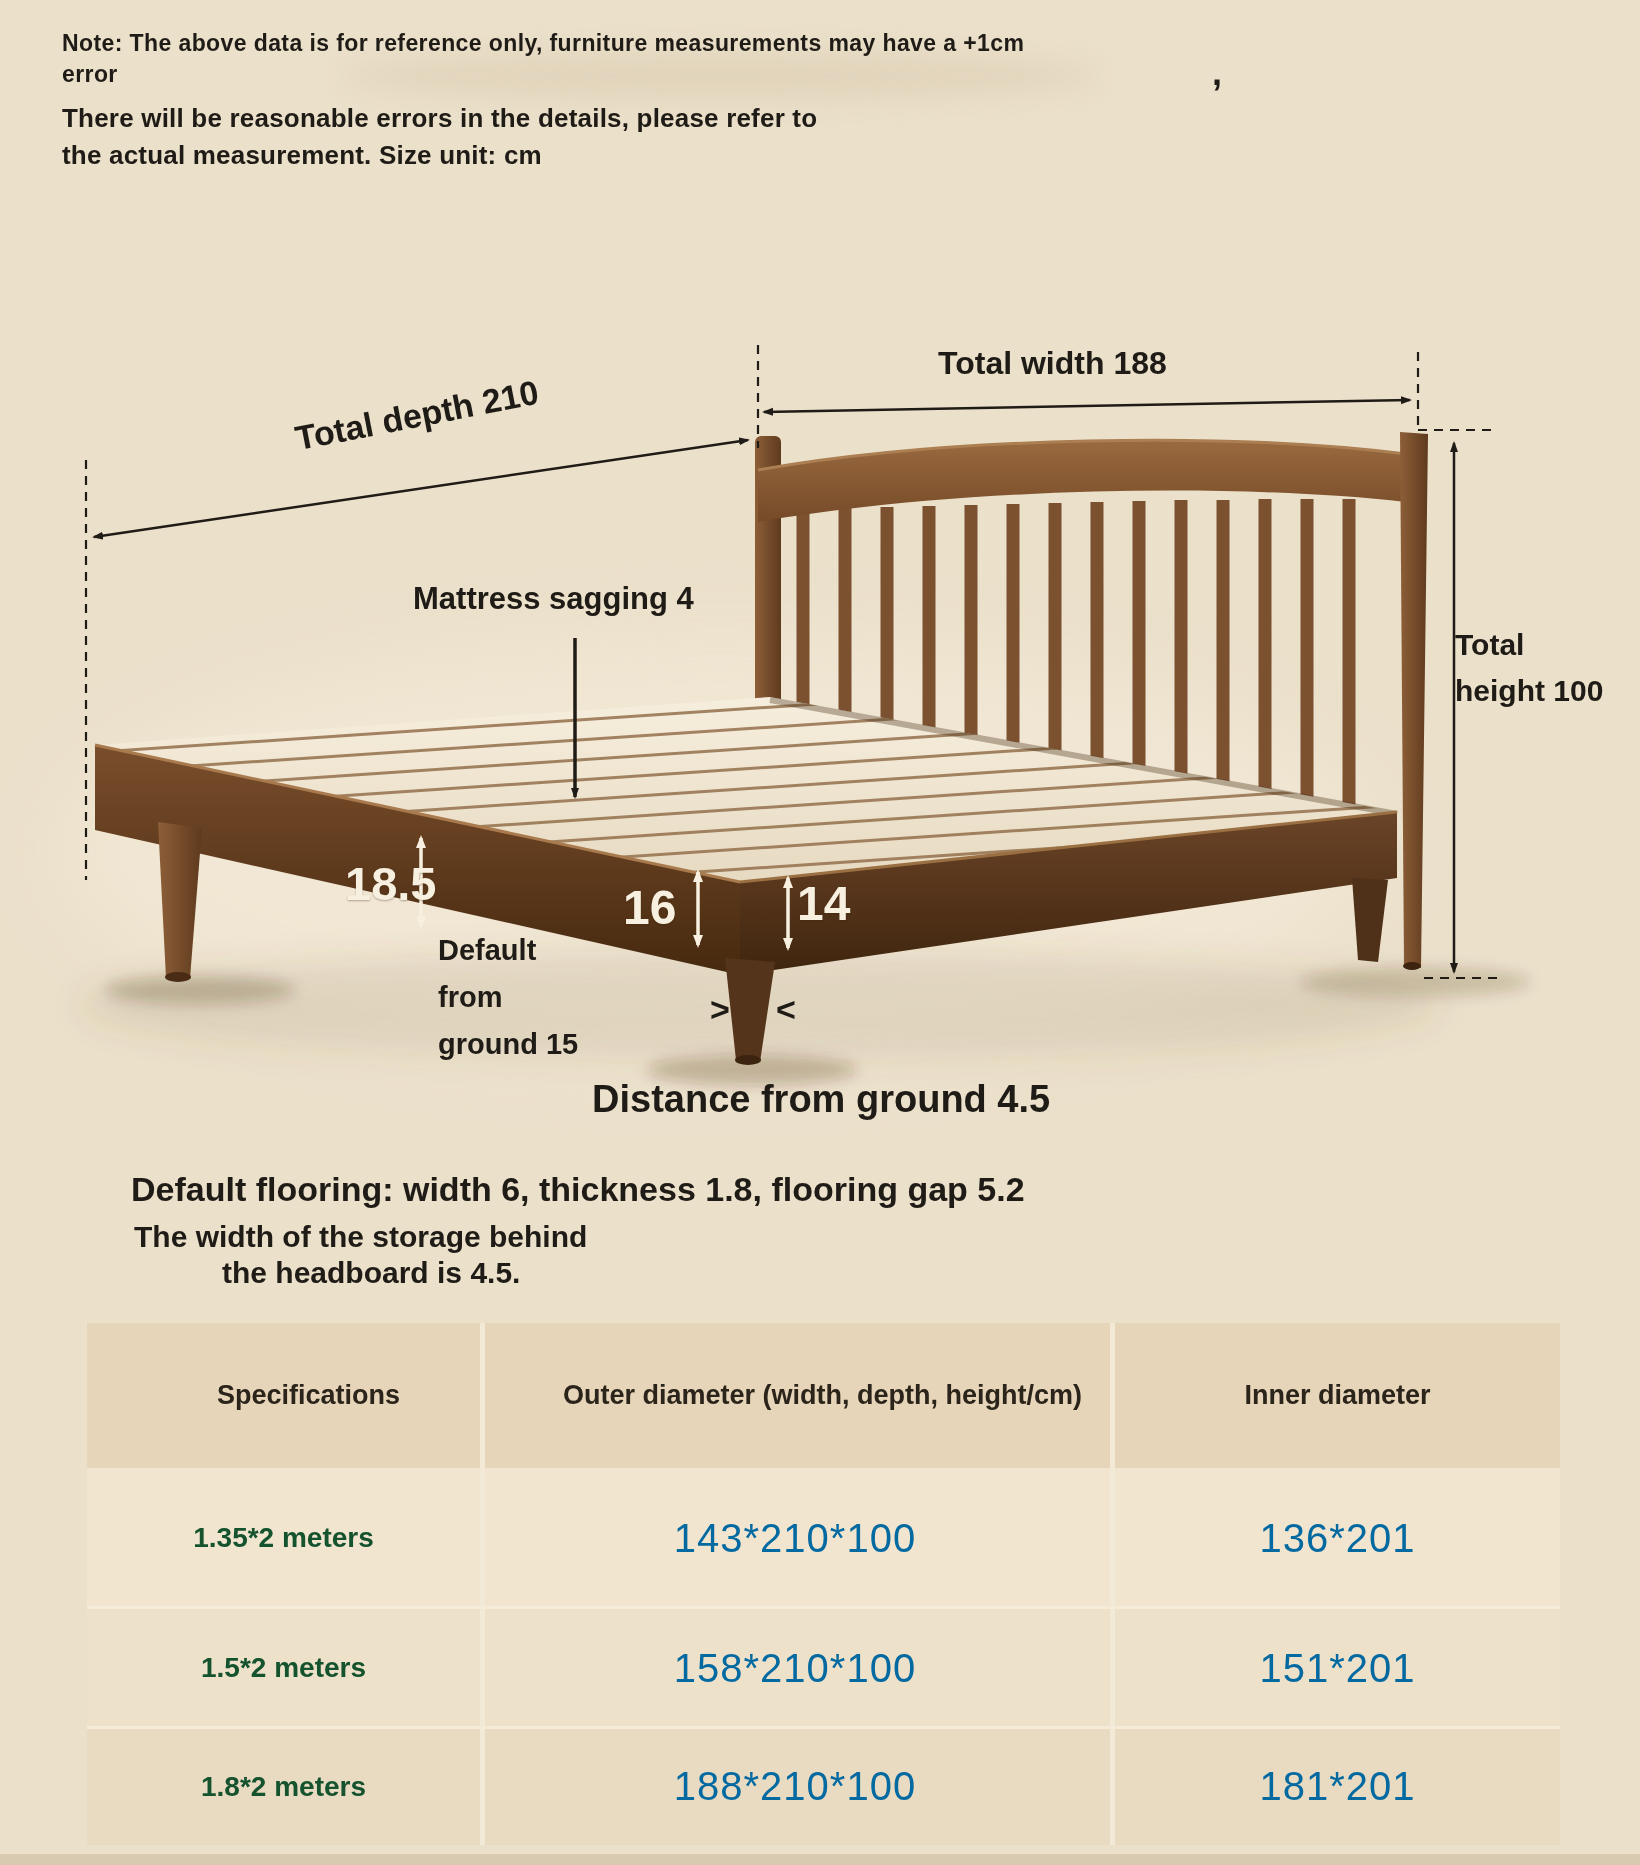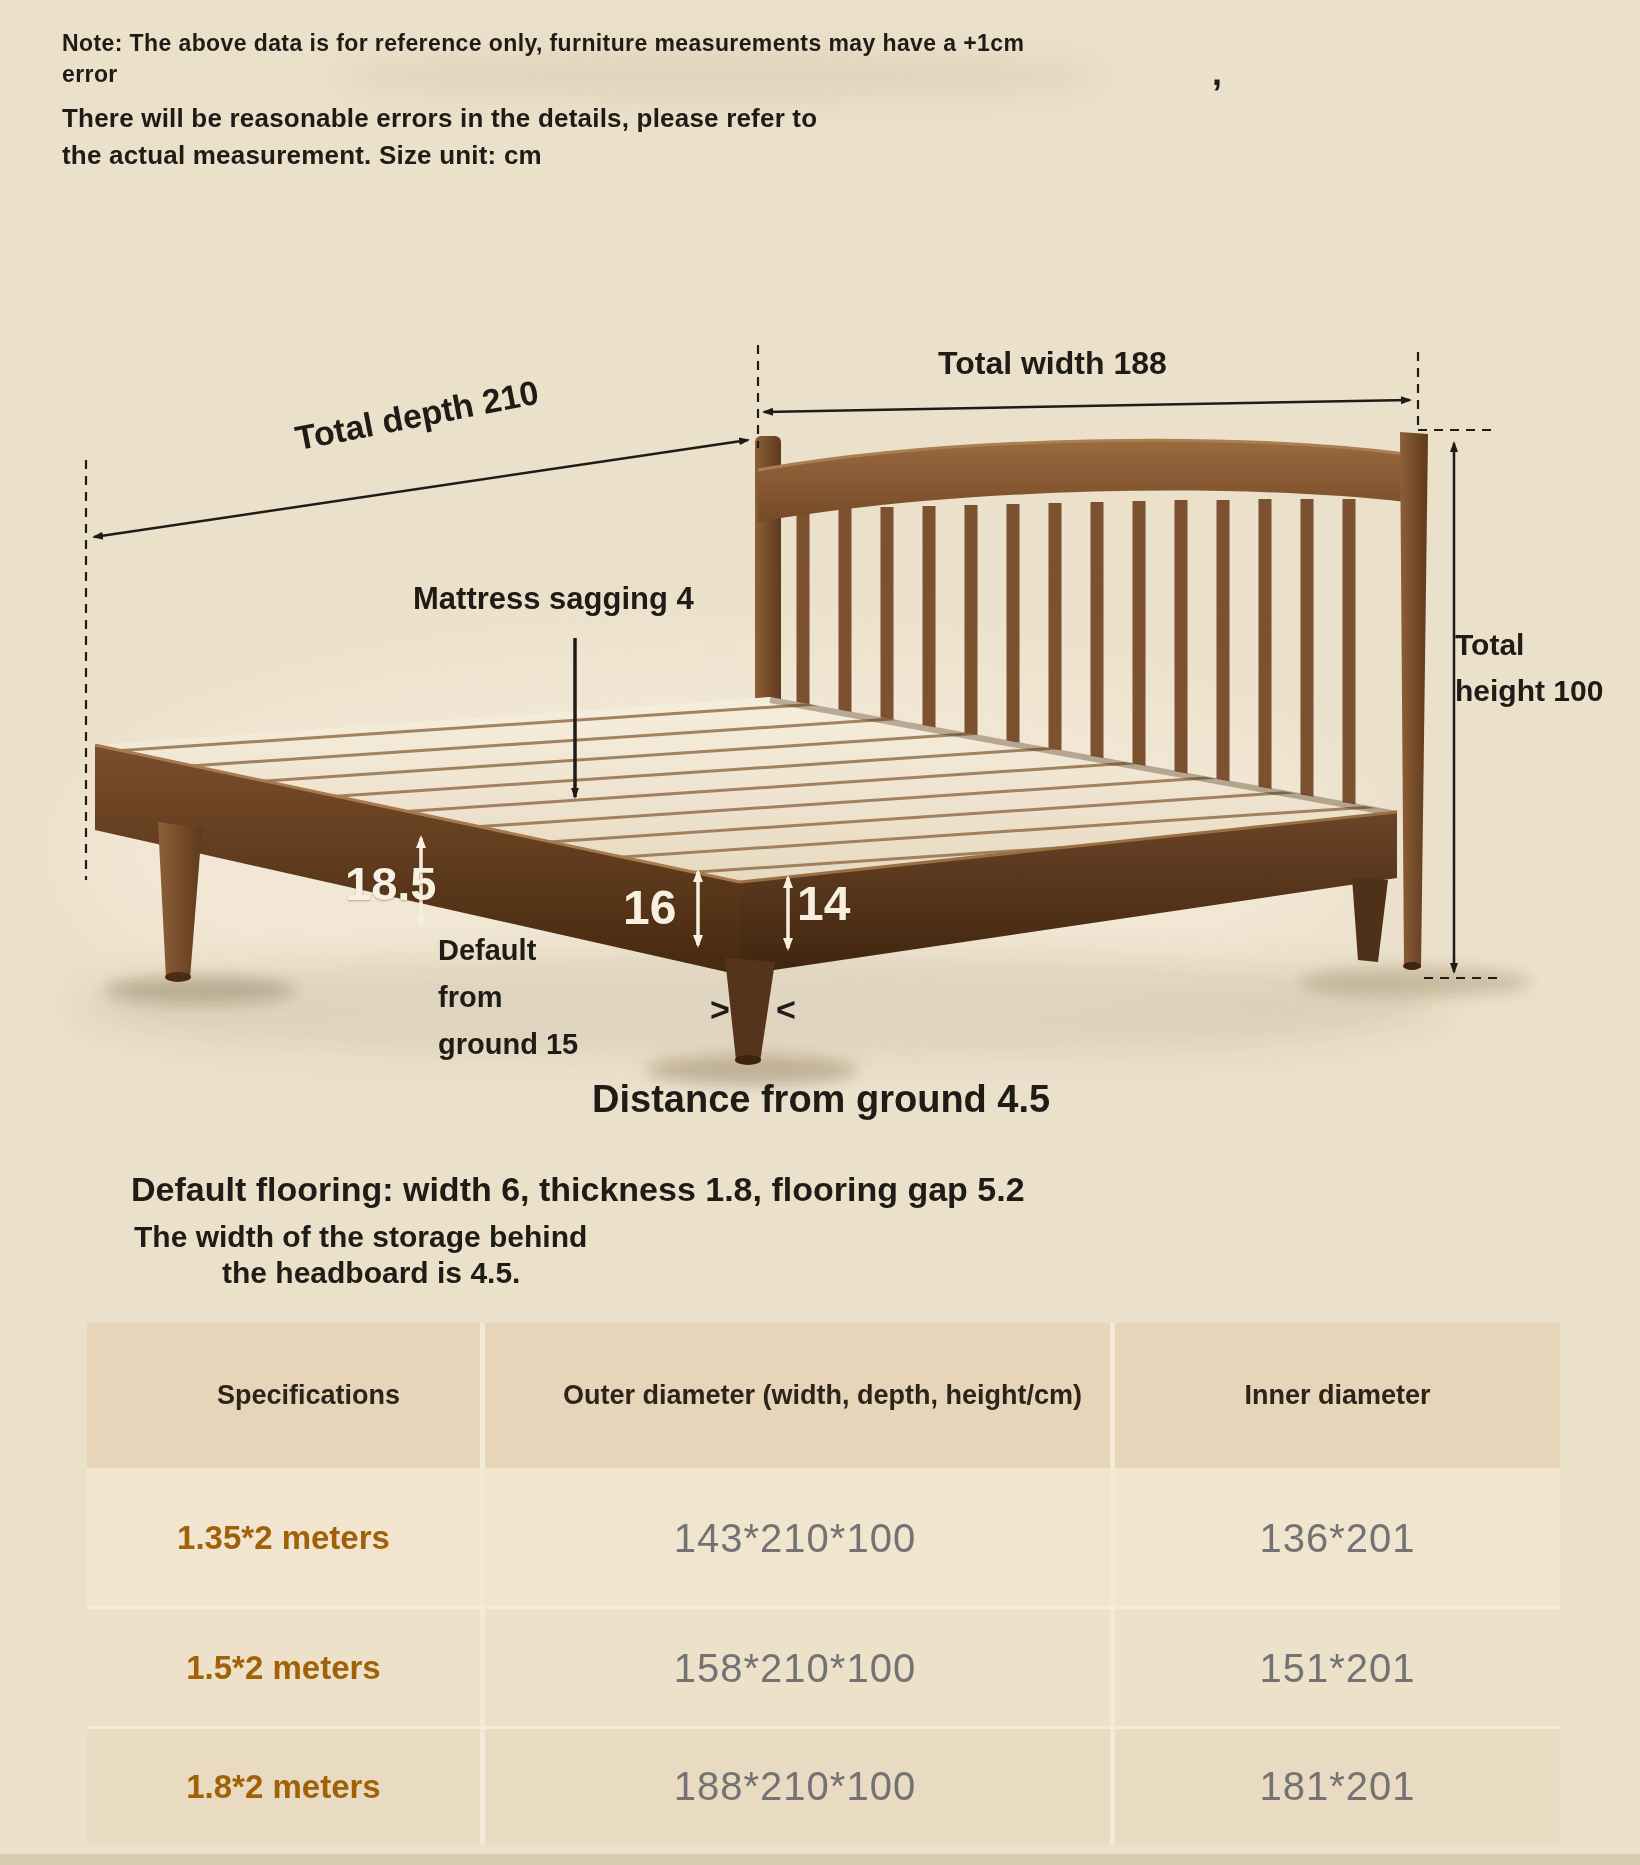--- a/index.html
+++ b/index.html
@@ -22,22 +22,22 @@
   .r2{position:absolute;left:0;top:285px;width:100%;height:120px;background:#eee1ca;}
   .r3{position:absolute;left:0;top:405px;width:100%;height:117px;background:#e9dac2;}
   .vdiv{position:absolute;top:0;width:5px;height:522px;background:#f3e9d7;}
   .hsep{position:absolute;left:0;width:100%;height:3px;background:#f4ebd9;}
   .cell{position:absolute;display:flex;align-items:center;justify-content:center;text-align:center;}
   .c1{left:0;width:393px;}
   .c2{left:398px;width:620px;}
   .c3{left:1028px;width:445px;}
   .hcell{font-weight:bold;font-size:27px;color:#2b241b;line-height:1.55;}
   .hleft{justify-content:flex-start;text-align:left;padding-left:36px;box-sizing:border-box;width:590px;}
-  .spec{font-weight:bold;font-size:33px;color:#a16207;}
-  .val{font-weight:normal;font-size:40px;color:#737373;letter-spacing:1px;}
+  .spec{font-weight:bold;font-size:28px;color:#14532d;}
+  .val{font-weight:normal;font-size:40px;color:#0369a1;letter-spacing:1px;}
   .botstrip{position:absolute;left:0;top:1854px;width:1640px;height:11px;background:#d8cab0;}
 </style>
 </head>
 <body>
 
 <div class="stain"></div>
 <div class="wallglow"></div>
 
 <svg width="1640" height="1865" viewBox="0 0 1640 1865">
   <defs>

